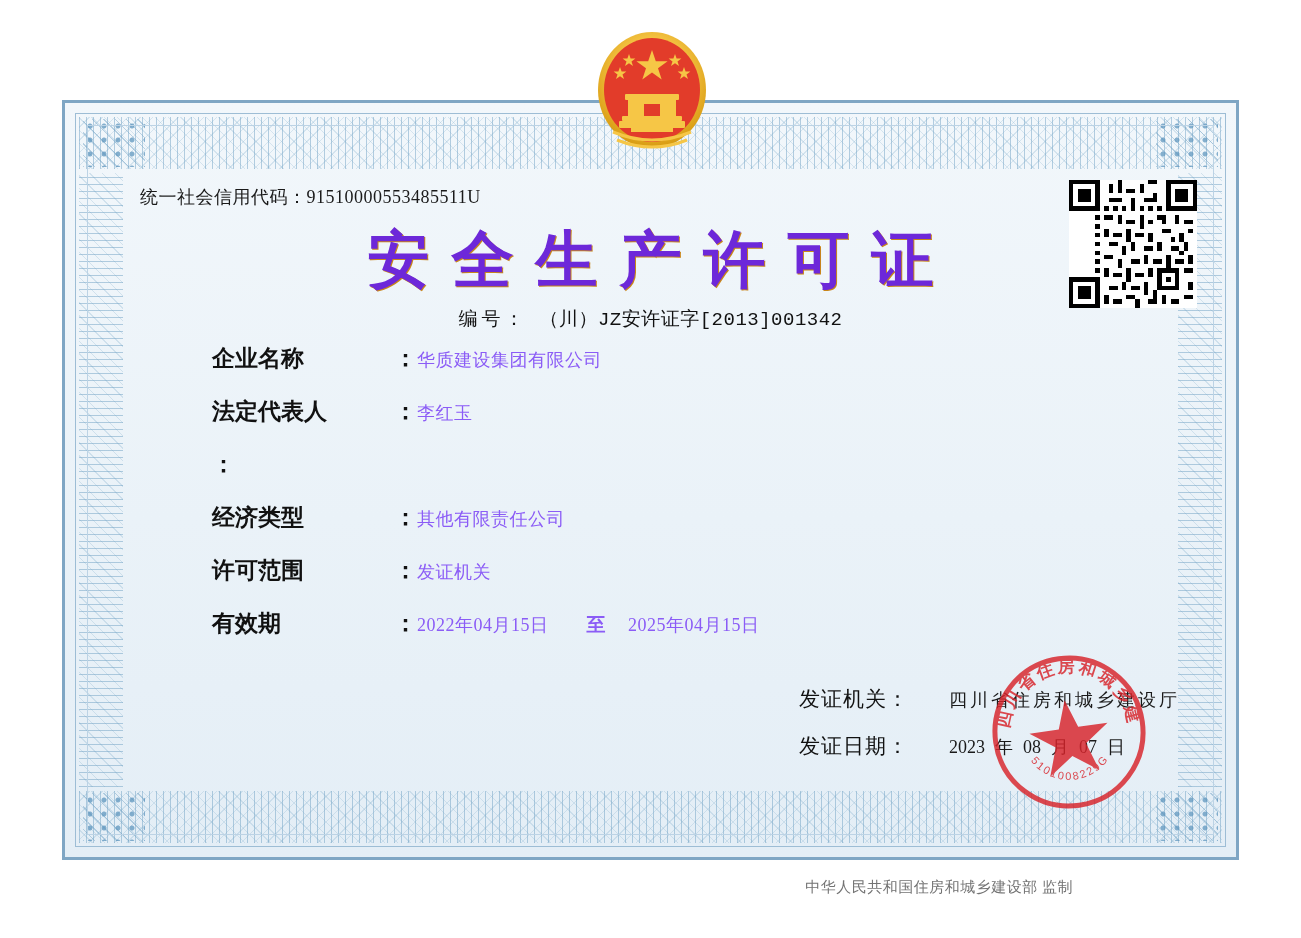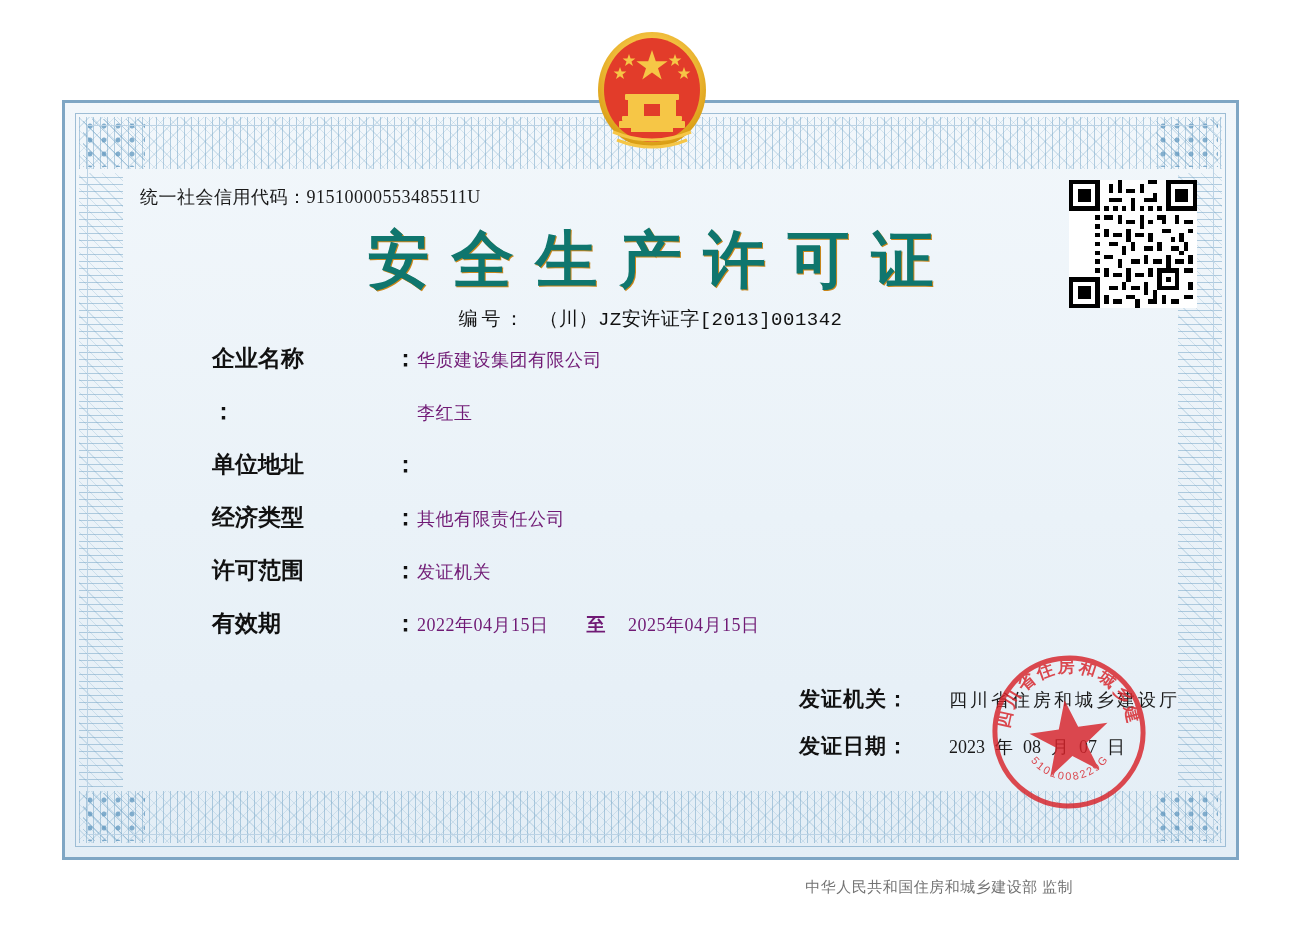--- a/index.html
+++ b/index.html
@@ -139,21 +139,21 @@
     position: absolute;
     left: 0;
     right: 0;
     top: 118px;
     text-align: center;
     font-family: "DejaVu Serif", "Liberation Serif", serif;
     font-size: 62px;
     font-weight: bold;
     letter-spacing: 22px;
     text-indent: 22px;
-    color: #0f766e;
+    color: #6d28d9;
     text-shadow: 1px 1px 0 #c9861a;
   }
 
   .doc-number {
     position: absolute;
     left: 0;
     right: 0;
     top: 206px;
     text-align: center;
     font-size: 19px;
@@ -194,21 +194,21 @@
     justify-content: space-between;
   }
   .field-label .colon { letter-spacing: 0; }
   .field-label .lbl-text {
     display: inline-flex;
     justify-content: space-between;
     width: 178px;
   }
   .field-value {
     font-size: 18px;
-    color: #701a75;
+    color: #8b5cf6;
     letter-spacing: 0.5px;
   }
   .field-value.valid {
     display: flex;
     align-items: baseline;
     text-align: right;
   }
   .field-value .to-sep {
     display: inline-block;
     margin: 0 22px 0 38px;
@@ -223,21 +223,21 @@
     width: 420px;
   }
   .issuer-row {
     display: flex;
     align-items: baseline;
     height: 47px;
     justify-content: flex-start;
   }
   .issuer-label {
     font-size: 21px;
-    font-weight: bold;
+    font-weight: normal;
     color: #111;
     letter-spacing: 1px;
     width: 150px;
     flex: 0 0 150px;
   }
   .issuer-value {
     font-size: 18px;
     color: #1a1a1a;
     letter-spacing: 3px;
   }
@@ -448,30 +448,30 @@
           <span class="lbl-text">
               <span>企业名称</span>
             </span>
             <span class="colon">：</span>
         </div>
         <div class="field-value">华质建设集团有限公司</div>
       </div>
 
       <div class="field-row">
         <div class="field-label">
+          <span class="lbl-text">
+              <span>法定代表人</span>
+            </span>
             <span class="colon">：</span>
         </div>
         <div class="field-value">李红玉</div>
       </div>
 
       <div class="field-row">
         <div class="field-label">
-          <span class="lbl-text">
-              <span>单位地址</span>
-            </span>
             <span class="colon">：</span>
         </div>
       </div>
 
       <div class="field-row">
         <div class="field-label">
           <span class="lbl-text">
               <span>经济类型</span>
             </span>
             <span class="colon">：</span>

